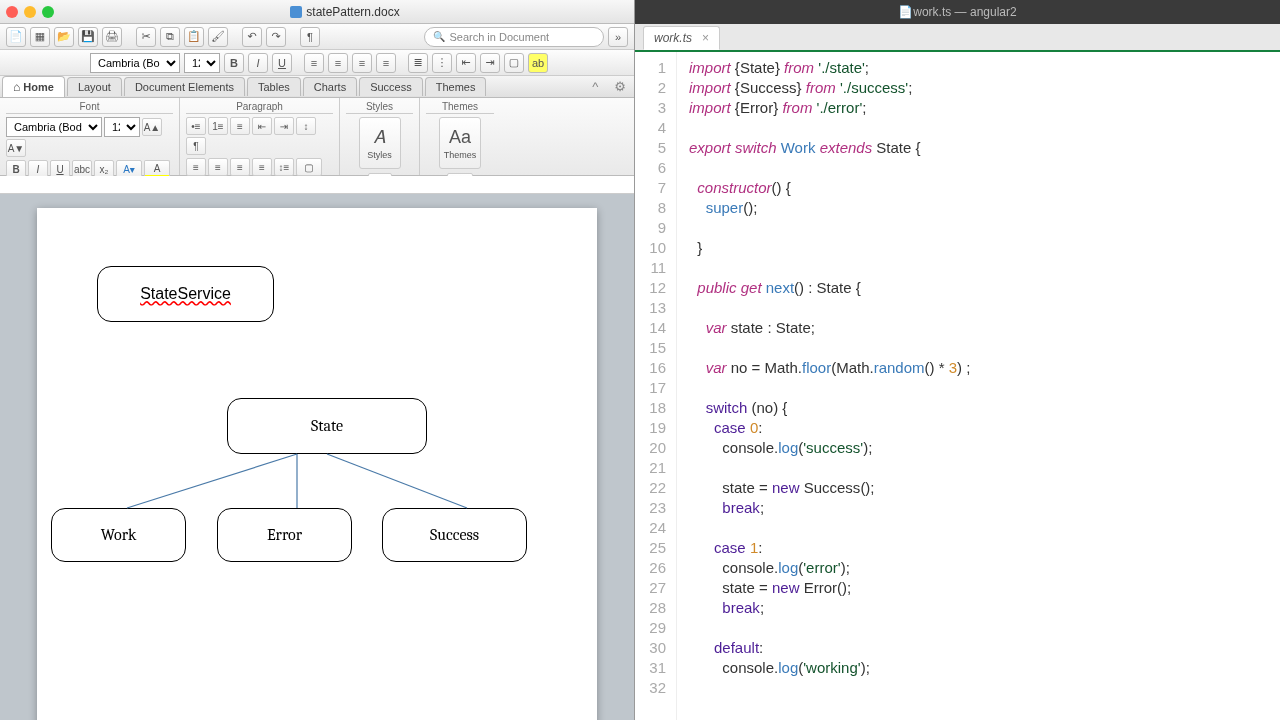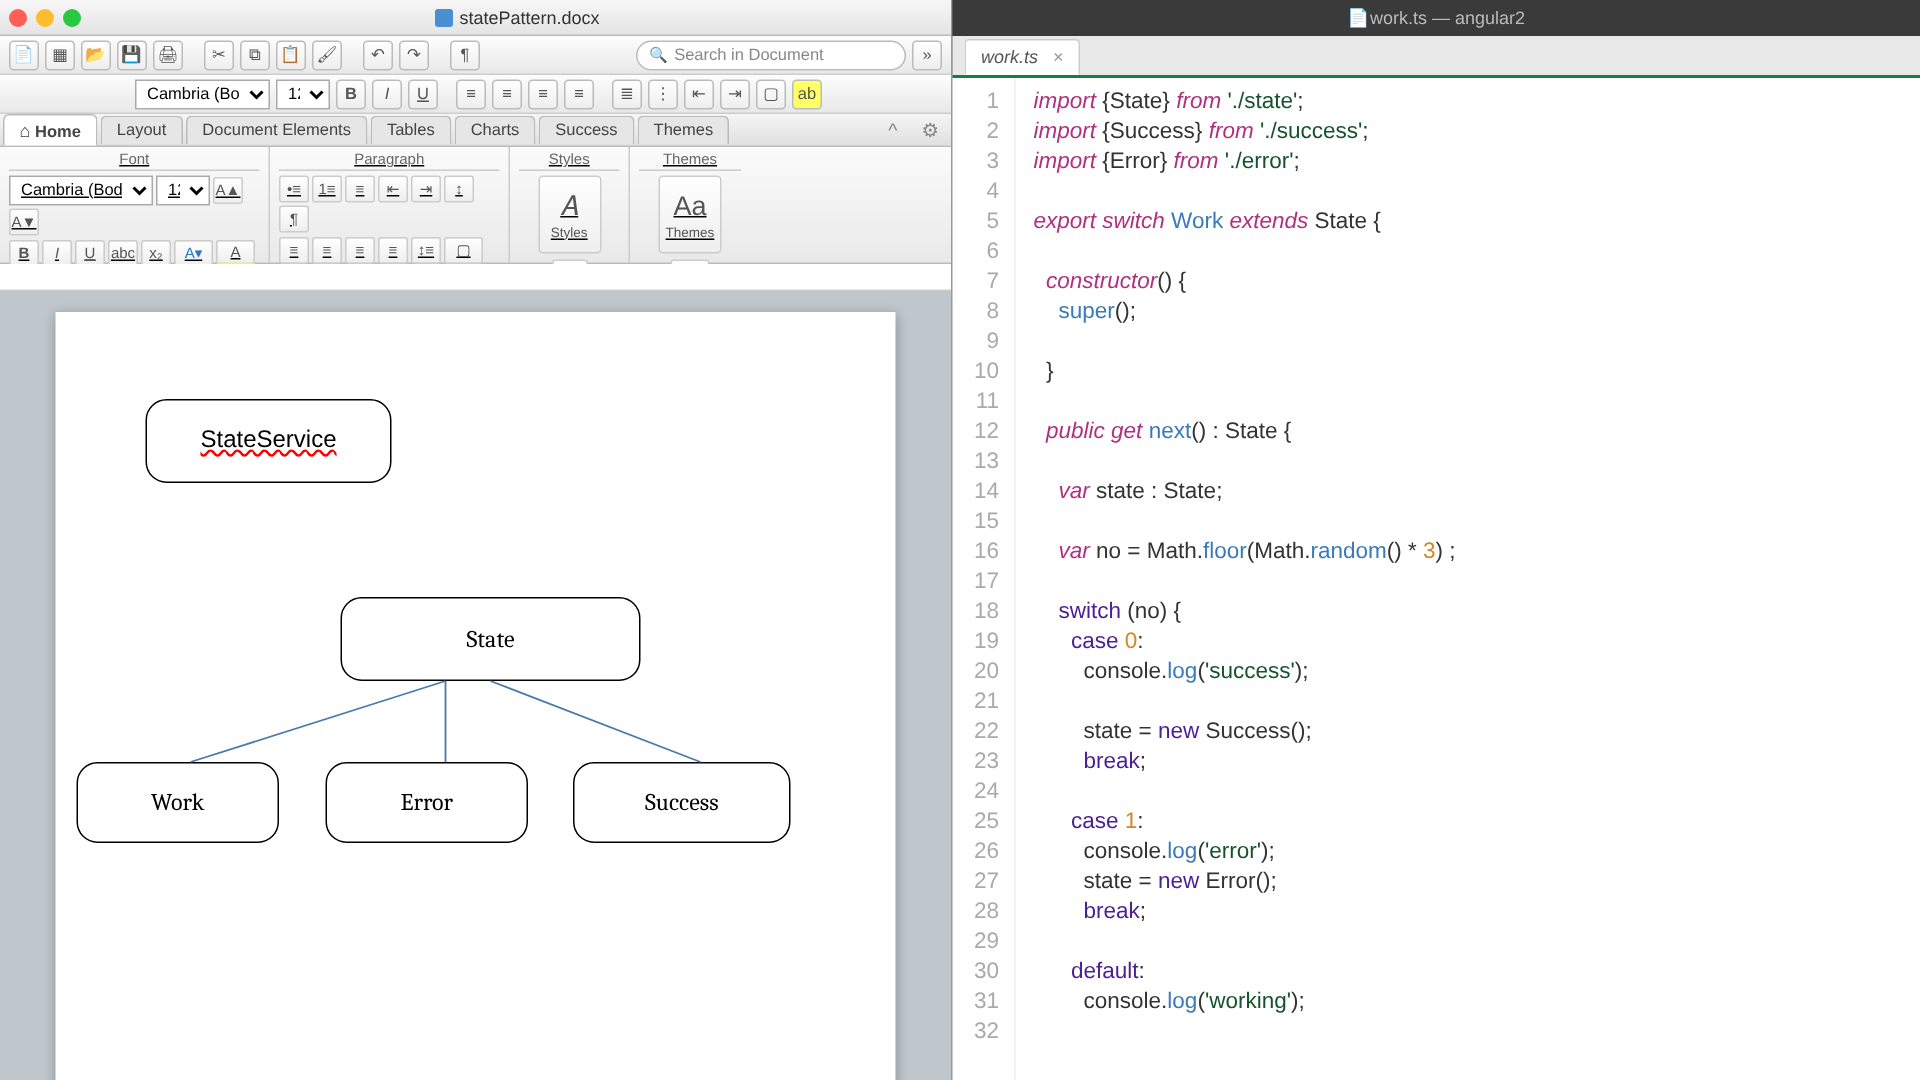--- a/index.html
+++ b/index.html
@@ -25,21 +25,21 @@
 .selw { width:80px;margin-top:48px; } .selw2{width:90px;} .selw3{width:36px;}
 
 
 .rtabs { height:22px; background:linear-gradient(#f5f5f5,#e0e0e0); border-bottom:1px solid #bbb; display:flex; align-items:center; font-size:11px; }
 .rtab { padding:3px 10px; border:1px solid #bbb; border-bottom:none; background:#e6e6e6; border-radius:4px 4px 0 0; margin-left:2px; color:#444; cursor:pointer; }
 .rtab.on { background:#fff; font-weight:bold; }
 .rtab .home { font-size:12px; }
 
 
 .rbody { height:78px; background:linear-gradient(#fbfbfb,#e9e9e9); border-bottom:1px solid #bbb; display:flex; }
-.rgrp { border-right:1px solid #ccc; padding:2px 6px; display:flex; flex-direction:column;text-decoration:underline; }
+.rgrp { border-right:1px solid #ccc; padding:2px 6px; display:flex; flex-direction:column; }
 .rgtitle { font-size:10px; color:#666; text-align:center; border-bottom:1px solid #ccc; padding:1px 0; }
 .rrow { display:flex; gap:2px; margin-top:3px; align-items:center; flex-wrap:wrap; }
 .rbtn { width:20px; height:18px; border:1px solid #ccc; background:linear-gradient(#fff,#eee); border-radius:2px; font-size:10px; color:#555; display:flex; align-items:center; justify-content:center; }
 .rbtn.w{width:26px;}
 .bigbtn { width:42px; height:52px; border:1px solid #ccc; background:linear-gradient(#fff,#eee); border-radius:3px; display:flex; flex-direction:column; align-items:center; justify-content:center; font-size:9px; color:#555; gap:2px; }
 .bigbtn .ico { font-size:18px; }
 
 
 .ruler { height:18px; background:#fff; border-bottom:1px solid #ccc; }
 
@@ -212,21 +212,21 @@
             <div class="rbtn w">Aa</div>
           </div>
         </div>
       </div>
     </div>
 
     <div class="ruler"></div>
 
     <div class="canvas">
       <div class="page">
-        <div class="box" style="left:60px;top:58px;width:164px;height:56px">
+        <div class="box" style="left:60px;top:58px;width:177px;height:56px">
             <span class="underline-red">StateService</span>
           </div>
         <div class="box" style="left:190px;top:190px;width:200px;height:56px">State</div>
         <div class="box" style="left:14px;top:300px;width:135px;height:54px">Work</div>
         <div class="box" style="left:180px;top:300px;width:135px;height:54px">Error</div>
         <div class="box" style="left:345px;top:300px;width:145px;height:54px">Success</div>
         <svg class="lines">
           <line x1="260" y1="246" x2="90" y2="300" stroke="#4a7aa8" stroke-width="1.2"></line>
           <line x1="260" y1="246" x2="260" y2="300" stroke="#4a7aa8" stroke-width="1.2"></line>
           <line x1="290" y1="246" x2="430" y2="300" stroke="#4a7aa8" stroke-width="1.2"></line>

